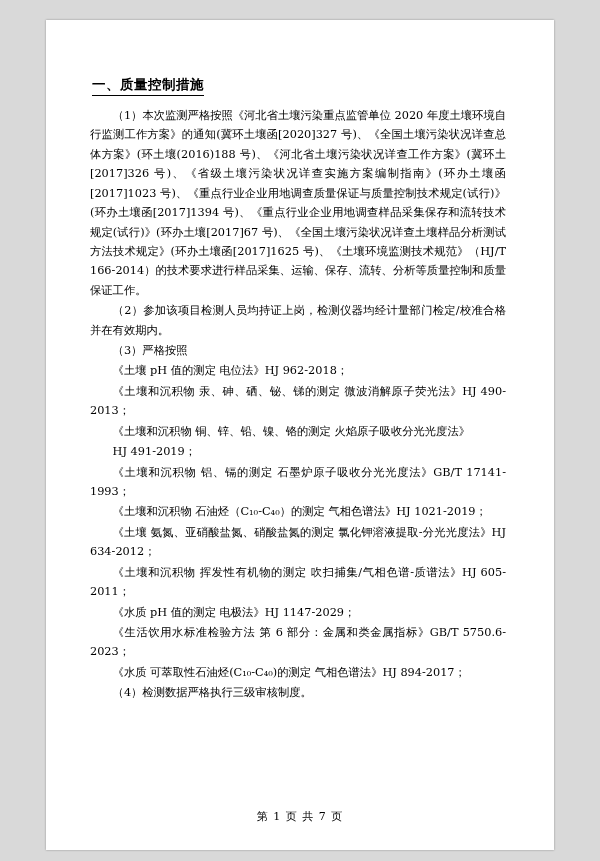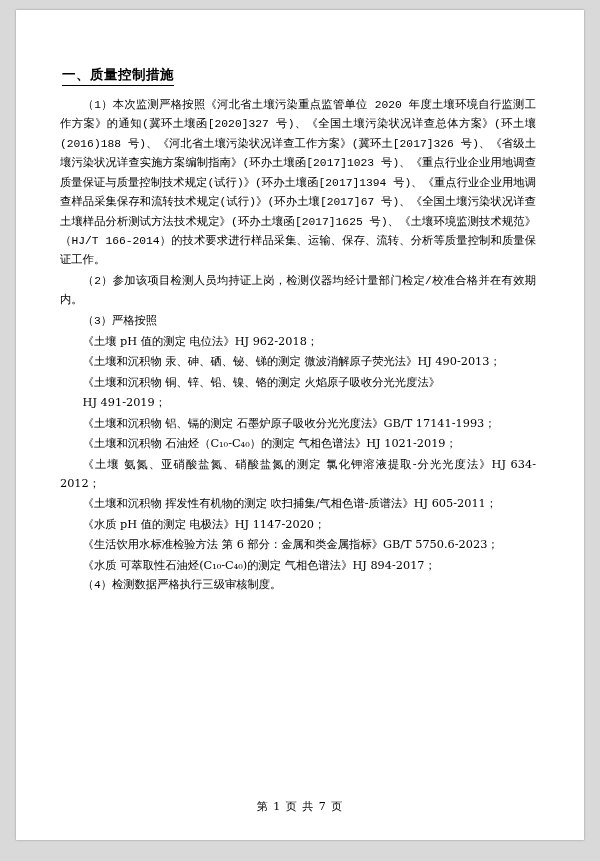--- a/index.html
+++ b/index.html
@@ -8,23 +8,23 @@
     background: #d9d9d9;
   }
   body {
     width: 600px;
     height: 861px;
     overflow: hidden;
     font-family: "DejaVu Serif", serif;
   }
   .page {
     position: relative;
-    width: 568px;
+    width: 508px;
     height: 830px;
-    margin: 10px auto 0 auto;
+    margin: 20px auto 0 auto;
     background: #ffffff;
     box-shadow: 0 0 2px rgba(0,0,0,0.35);
     box-sizing: border-box;
     padding: 56px 48px 30px 44px;
   }
   .heading {
     font-size: 13.5px;
     font-weight: bold;
     color: #000;
     margin: 0 0 10px 2px;
@@ -38,21 +38,20 @@
   p.para {
     font-size: 11.3px;
     line-height: 1.72;
     color: #000;
     margin: 0 0 1px 0;
     text-align: justify;
     text-justify: inter-ideograph;
   }
   p.indent2 {
     text-indent: 2em;
-    font-family: Liberation Mono, monospace;
   }
   p.noindent {
     text-indent: 0;
   }
   .footer {
     position: absolute;
     left: 0;
     right: 0;
     bottom: 26px;
     text-align: center;
@@ -79,21 +78,21 @@
 
   <div class="list-block">
     <p class="para">《土壤 pH 值的测定 电位法》HJ 962-2018；</p>
     <p class="para">《土壤和沉积物 汞、砷、硒、铋、锑的测定 微波消解原子荧光法》HJ 490-2013；</p>
     <p class="para">《土壤和沉积物 铜、锌、铅、镍、铬的测定 火焰原子吸收分光光度法》</p>
     <p class="para noindent">HJ 491-2019；</p>
     <p class="para">《土壤和沉积物 铝、镉的测定 石墨炉原子吸收分光光度法》GB/T 17141-1993；</p>
     <p class="para">《土壤和沉积物 石油烃（C₁₀-C₄₀）的测定 气相色谱法》HJ 1021-2019；</p>
     <p class="para">《土壤 氨氮、亚硝酸盐氮、硝酸盐氮的测定 氯化钾溶液提取-分光光度法》HJ 634-2012；</p>
     <p class="para">《土壤和沉积物 挥发性有机物的测定 吹扫捕集/气相色谱-质谱法》HJ 605-2011；</p>
-    <p class="para">《水质 pH 值的测定 电极法》HJ 1147-2020；</p>
+    <p class="para">《水质 pH 值的测定 电极法》HJ 1147-2029；</p>
     <p class="para">《生活饮用水标准检验方法 第 6 部分：金属和类金属指标》GB/T 5750.6-2023；</p>
     <p class="para">《水质 可萃取性石油烃(C₁₀-C₄₀)的测定 气相色谱法》HJ 894-2017；</p>
   </div>
 
   <p class="para indent2">（4）检测数据严格执行三级审核制度。</p>
 
   <div class="footer">第 1 页 共 7 页</div>
 </div>
 
 </body></html>

